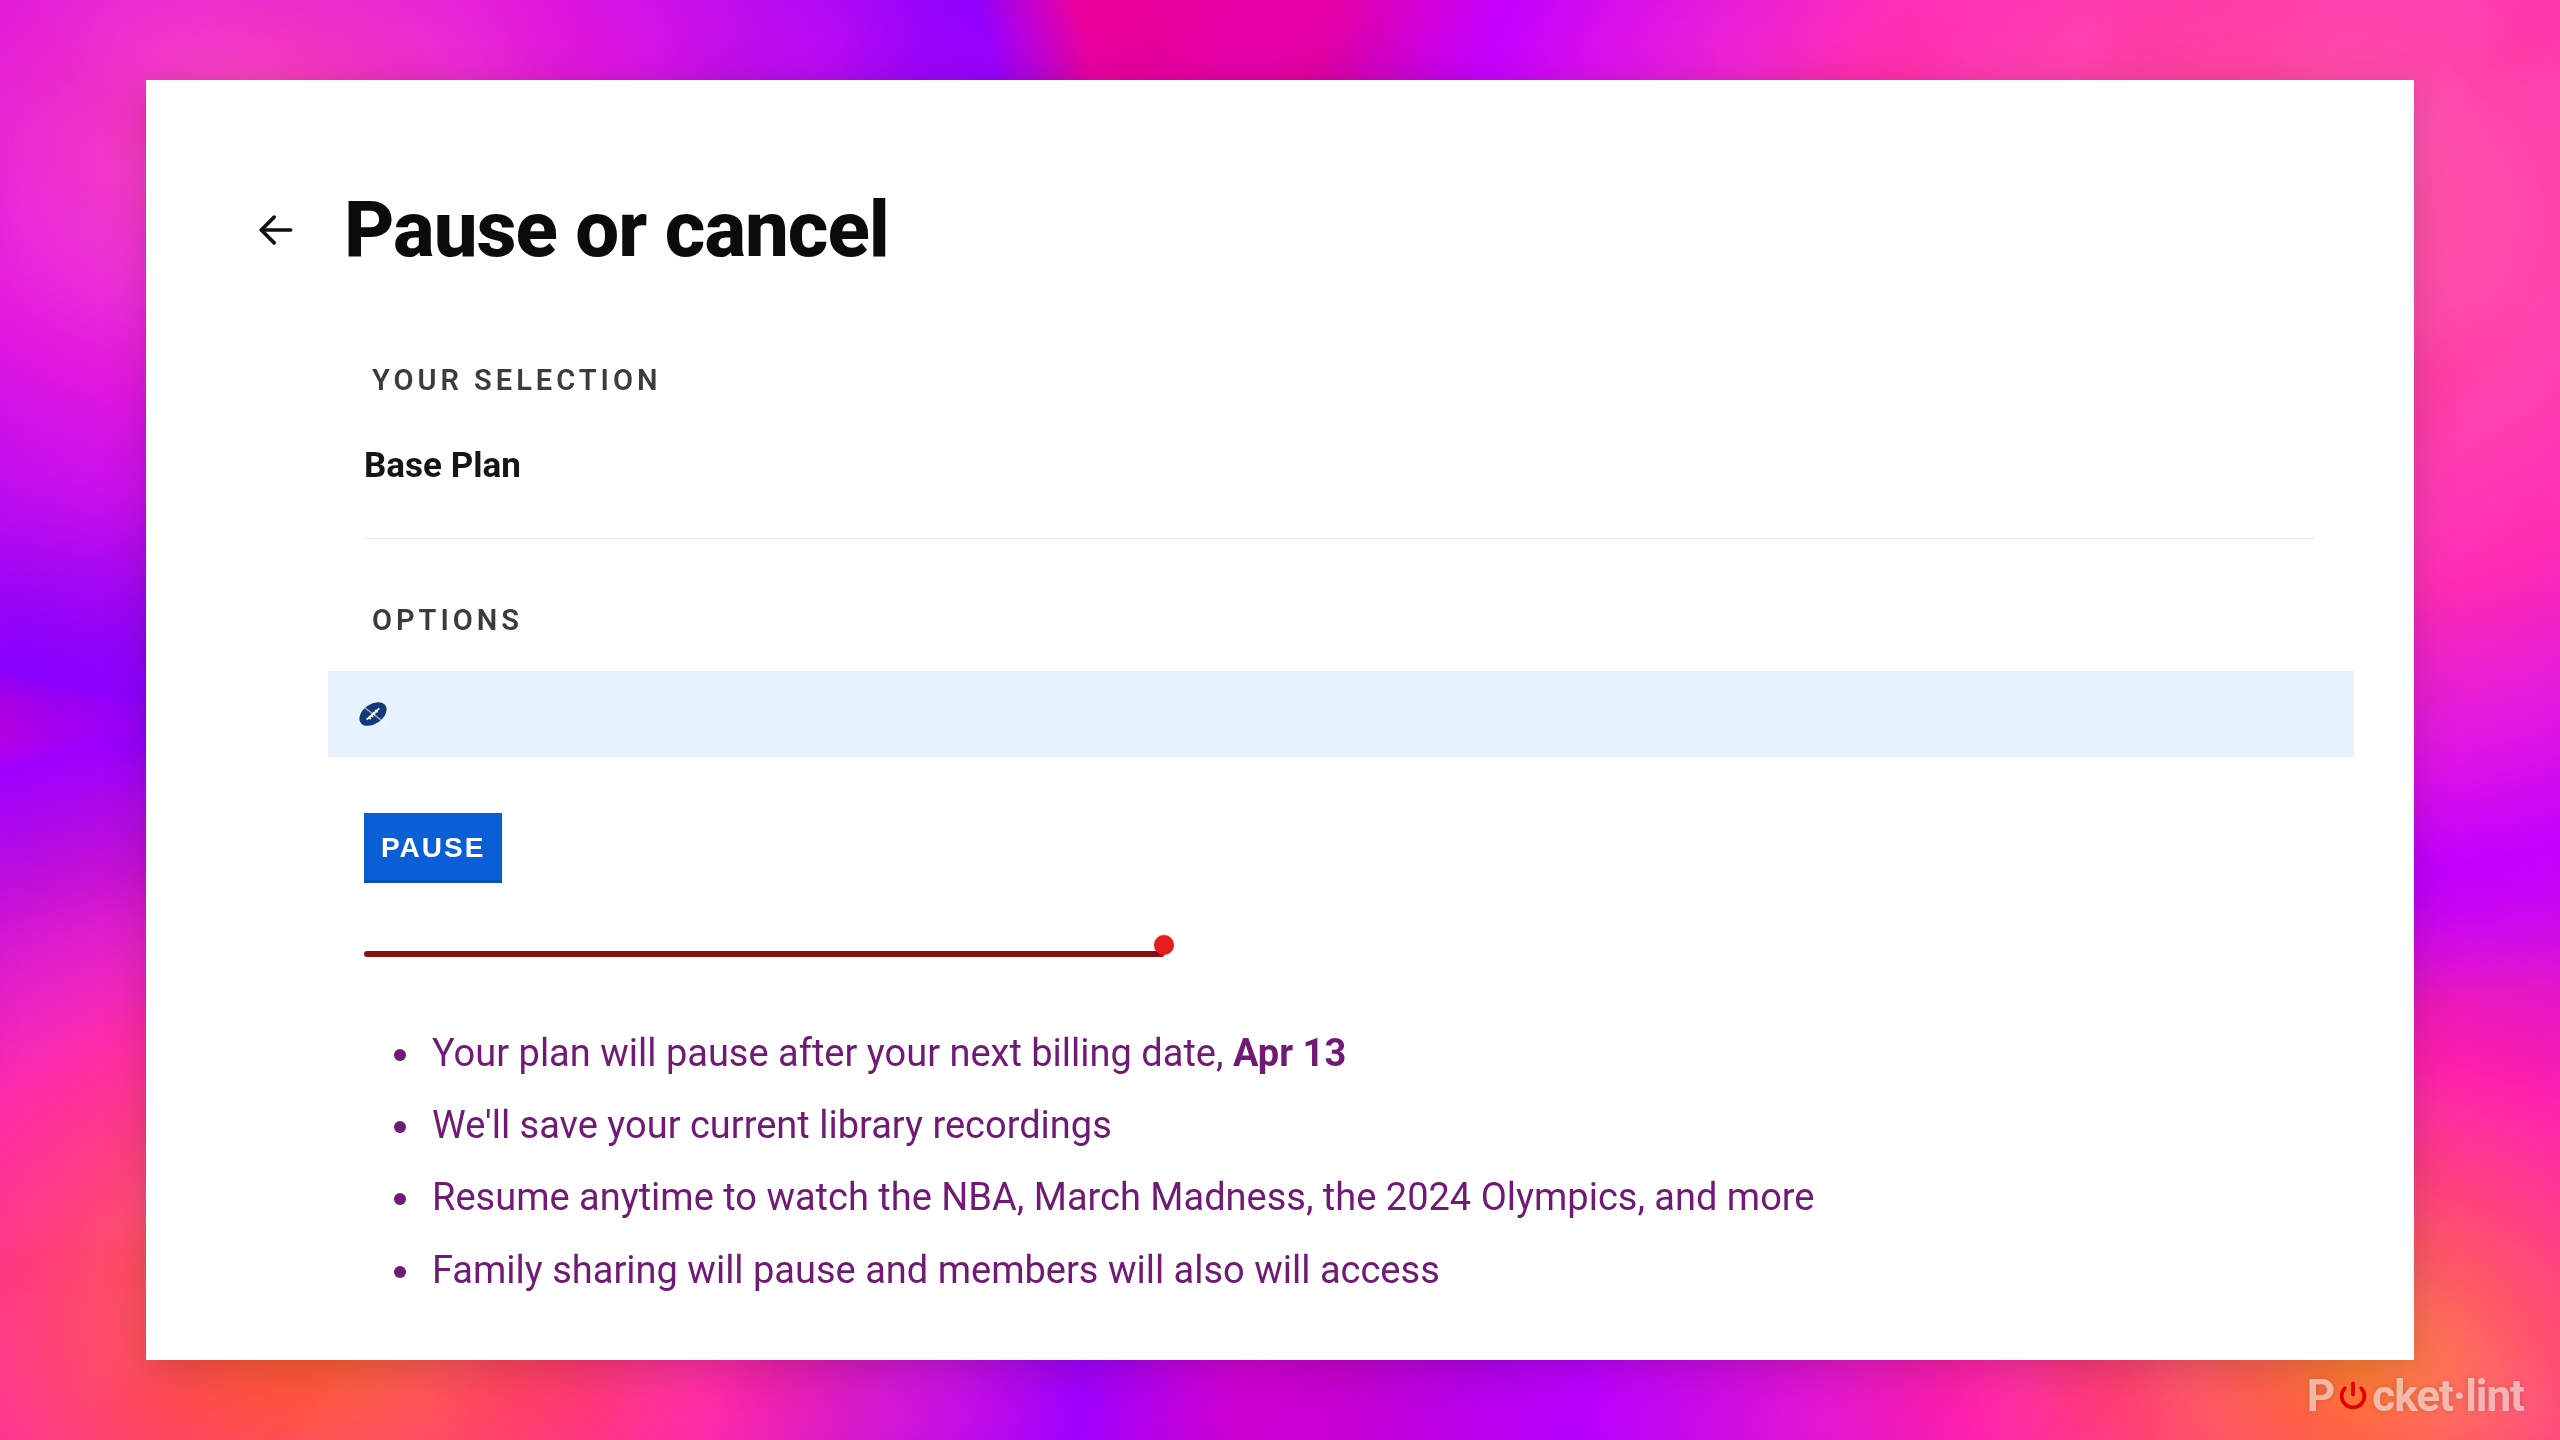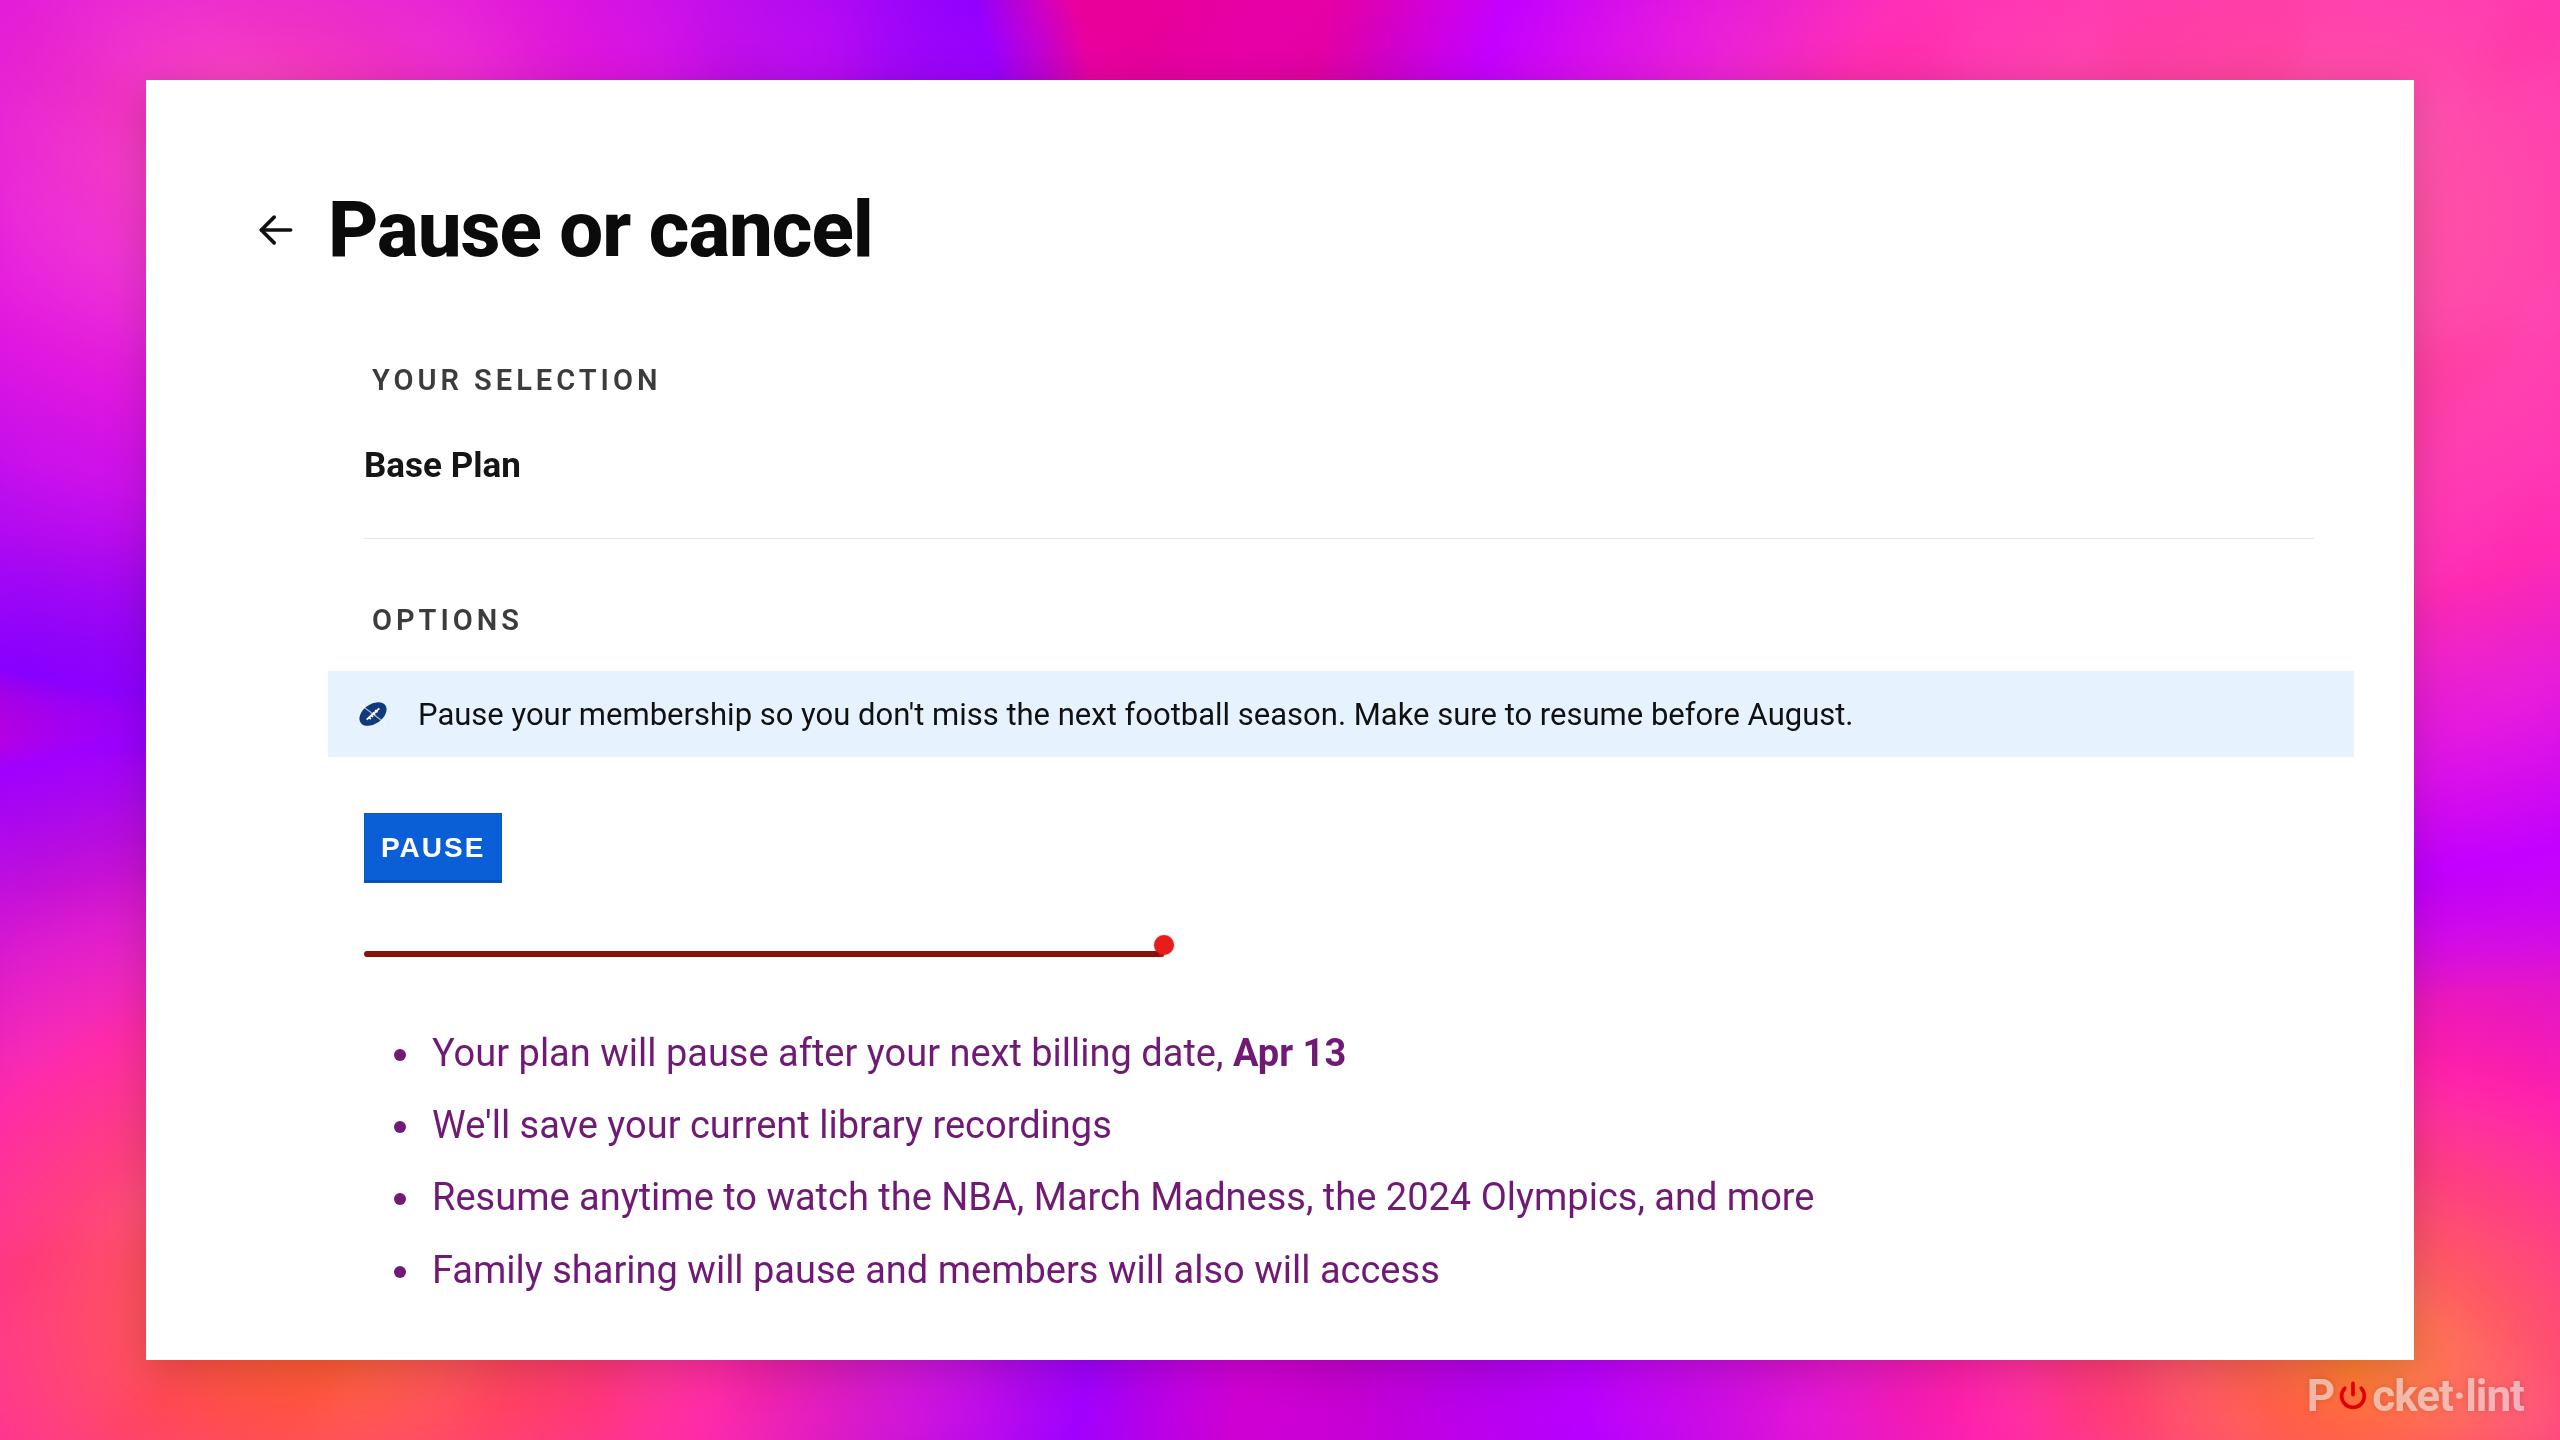--- a/index.html
+++ b/index.html
@@ -39,21 +39,21 @@
     background: #ffffff;
     box-shadow: 0 8px 40px rgba(0,0,0,0.18);
   }
 
   .content {
     position: absolute;
     left: 102px; top: 104px;
     right: 60px;
   }
 
-  .header-row { display: flex; align-items: center; gap: 24px; text-align: center; }
+  .header-row { display: flex; align-items: center; gap: 40px; text-align: center; }
   .back-btn {
     width: 56px; height: 56px;
     display: inline-flex; align-items: center; justify-content: center;
     border: none; background: transparent; cursor: pointer;
     color: #111;
   }
   .back-btn svg { width: 44px; height: 44px; }
   .title {
     font-size: 78px; font-weight: 800; color: #0b0b0c;
     letter-spacing: -1px;
@@ -182,21 +182,20 @@
             <svg viewBox="0 0 24 24">
               <ellipse cx="12" cy="12" rx="9.5" ry="6.2" transform="rotate(-35 12 12)" fill="#123a7a"></ellipse>
               <path d="M4 6 L20 18" stroke="#ffffff" stroke-width="0.9" opacity="0.6"></path>
               <line x1="8" y1="15.5" x2="16" y2="8.5" stroke="#ffffff" stroke-width="1.1"></line>
               <line x1="9.2" y1="13.8" x2="10.6" y2="15.2" stroke="#ffffff" stroke-width="1.1"></line>
               <line x1="10.6" y1="12.4" x2="12.0" y2="13.8" stroke="#ffffff" stroke-width="1.1"></line>
               <line x1="12.0" y1="11.0" x2="13.4" y2="12.4" stroke="#ffffff" stroke-width="1.1"></line>
               <line x1="13.4" y1="9.6" x2="14.8" y2="11.0" stroke="#ffffff" stroke-width="1.1"></line>
             </svg>
           </span>
-          <span class="banner-text">Pause your membership so you don't miss the next football season. Make sure to resume before August.</span>
         </div>
 
         <div class="pause-row">
           <button class="pause-btn">PAUSE</button>
         </div>
 
         <div class="slider-wrap" role="slider" aria-valuenow="24">
           <div class="slider-track">
             <div class="slider-hi"></div>
           </div>

